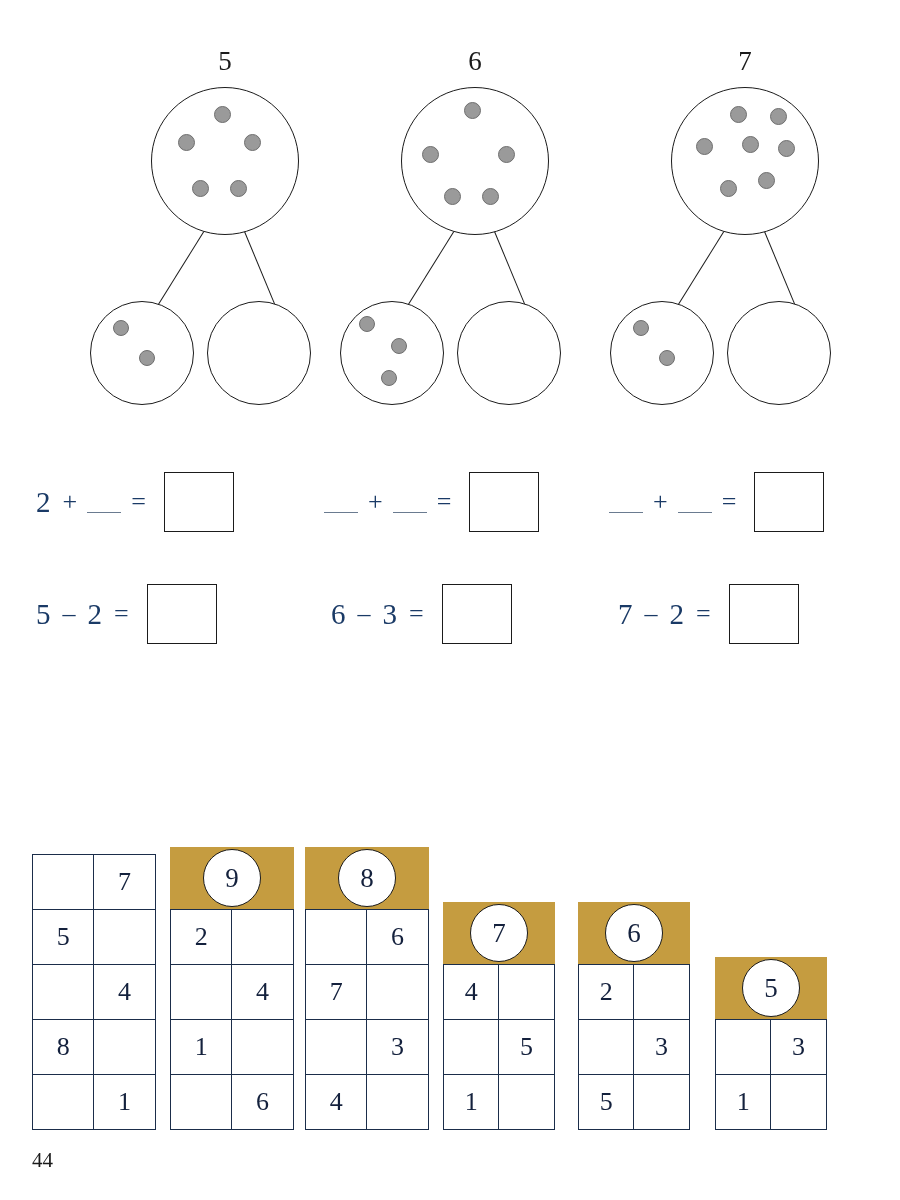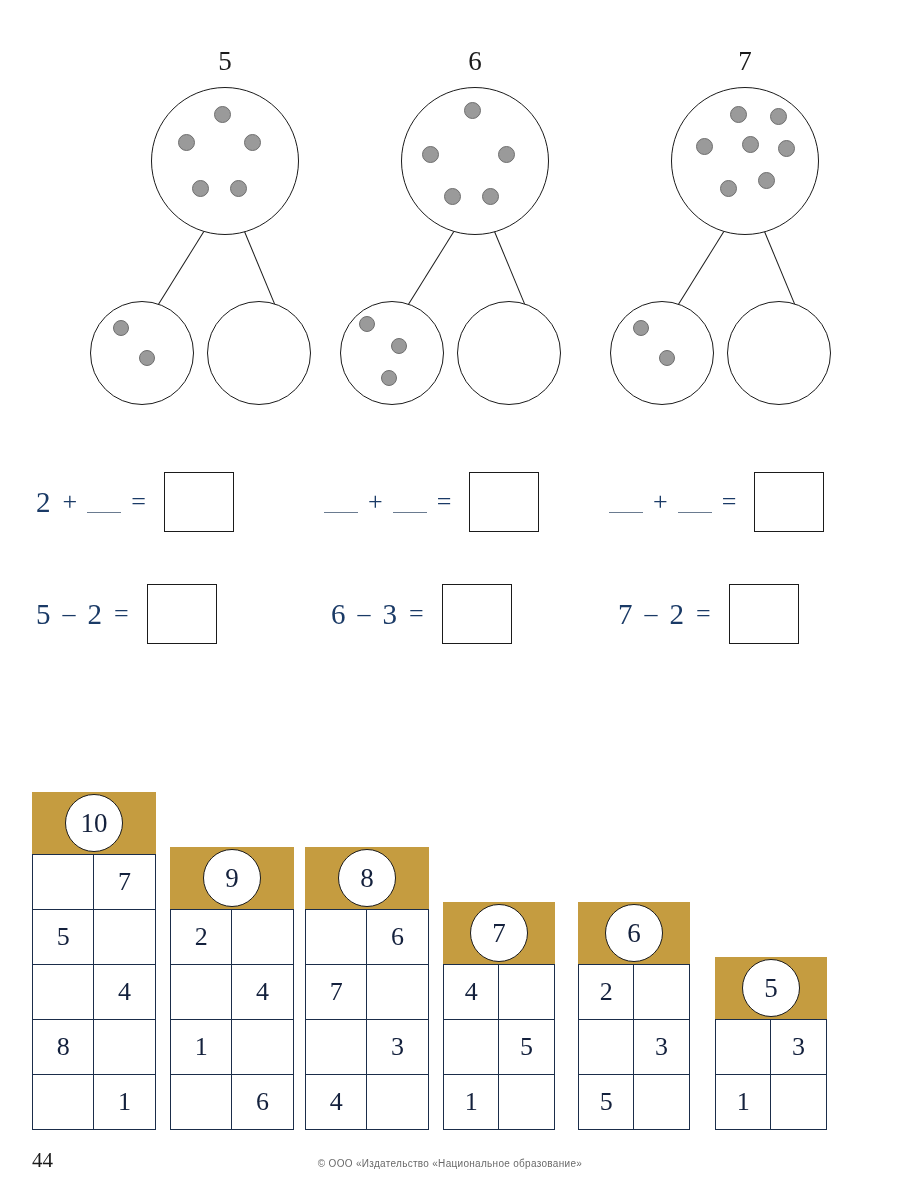--- a/index.html
+++ b/index.html
@@ -290,23 +290,20 @@
           <span class="op">–</span>
           <span class="num">2</span>
           <span class="op">=</span>
           <div class="answer-box"></div>
         </div>
       </div>
   </div>
 
   <div class="tables">
       <div class="tower" style="left: 32px; width: 124px;">
-        <div class="head" style="width: 124px; height: 62px;">
-          <div class="head-badge">10</div>
-        </div>
         <div class="grid" style="width: 124px;">
           <div class="grow">
             <div class="cell" style="width: 61.25px; height: 55px;"></div>
             <div class="cell" style="width: 61.25px; height: 55px;">7</div>
           </div>
           <div class="grow">
             <div class="cell" style="width: 61.25px; height: 55px;">5</div>
             <div class="cell" style="width: 61.25px; height: 55px;"></div>
           </div>
           <div class="grow">
@@ -418,14 +415,13 @@
           </div>
           <div class="grow">
             <div class="cell" style="width: 55.25px; height: 55px;">1</div>
             <div class="cell" style="width: 55.25px; height: 55px;"></div>
           </div>
         </div>
       </div>
     </div>
 
   <div class="page-number">44</div>
-  <div class="copyright">© ООО «Издательство «Национальное образование»</div>
 </div>
 
 </body></html>

